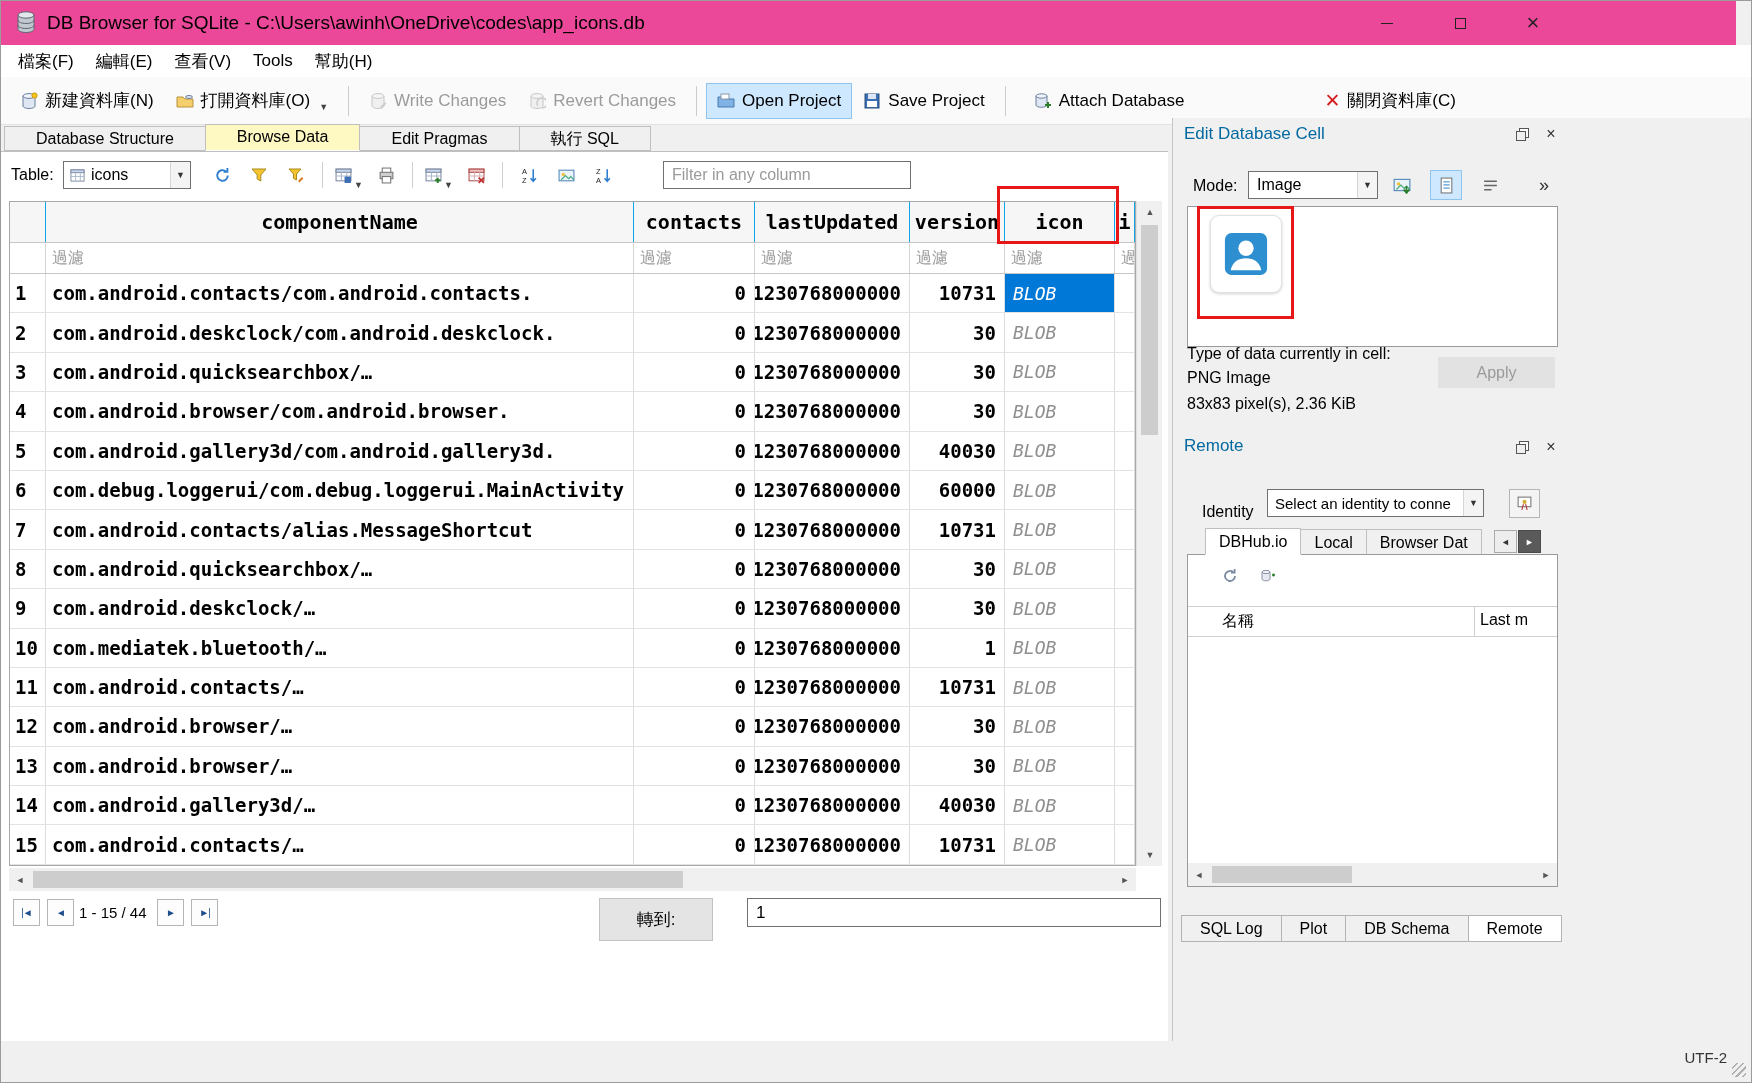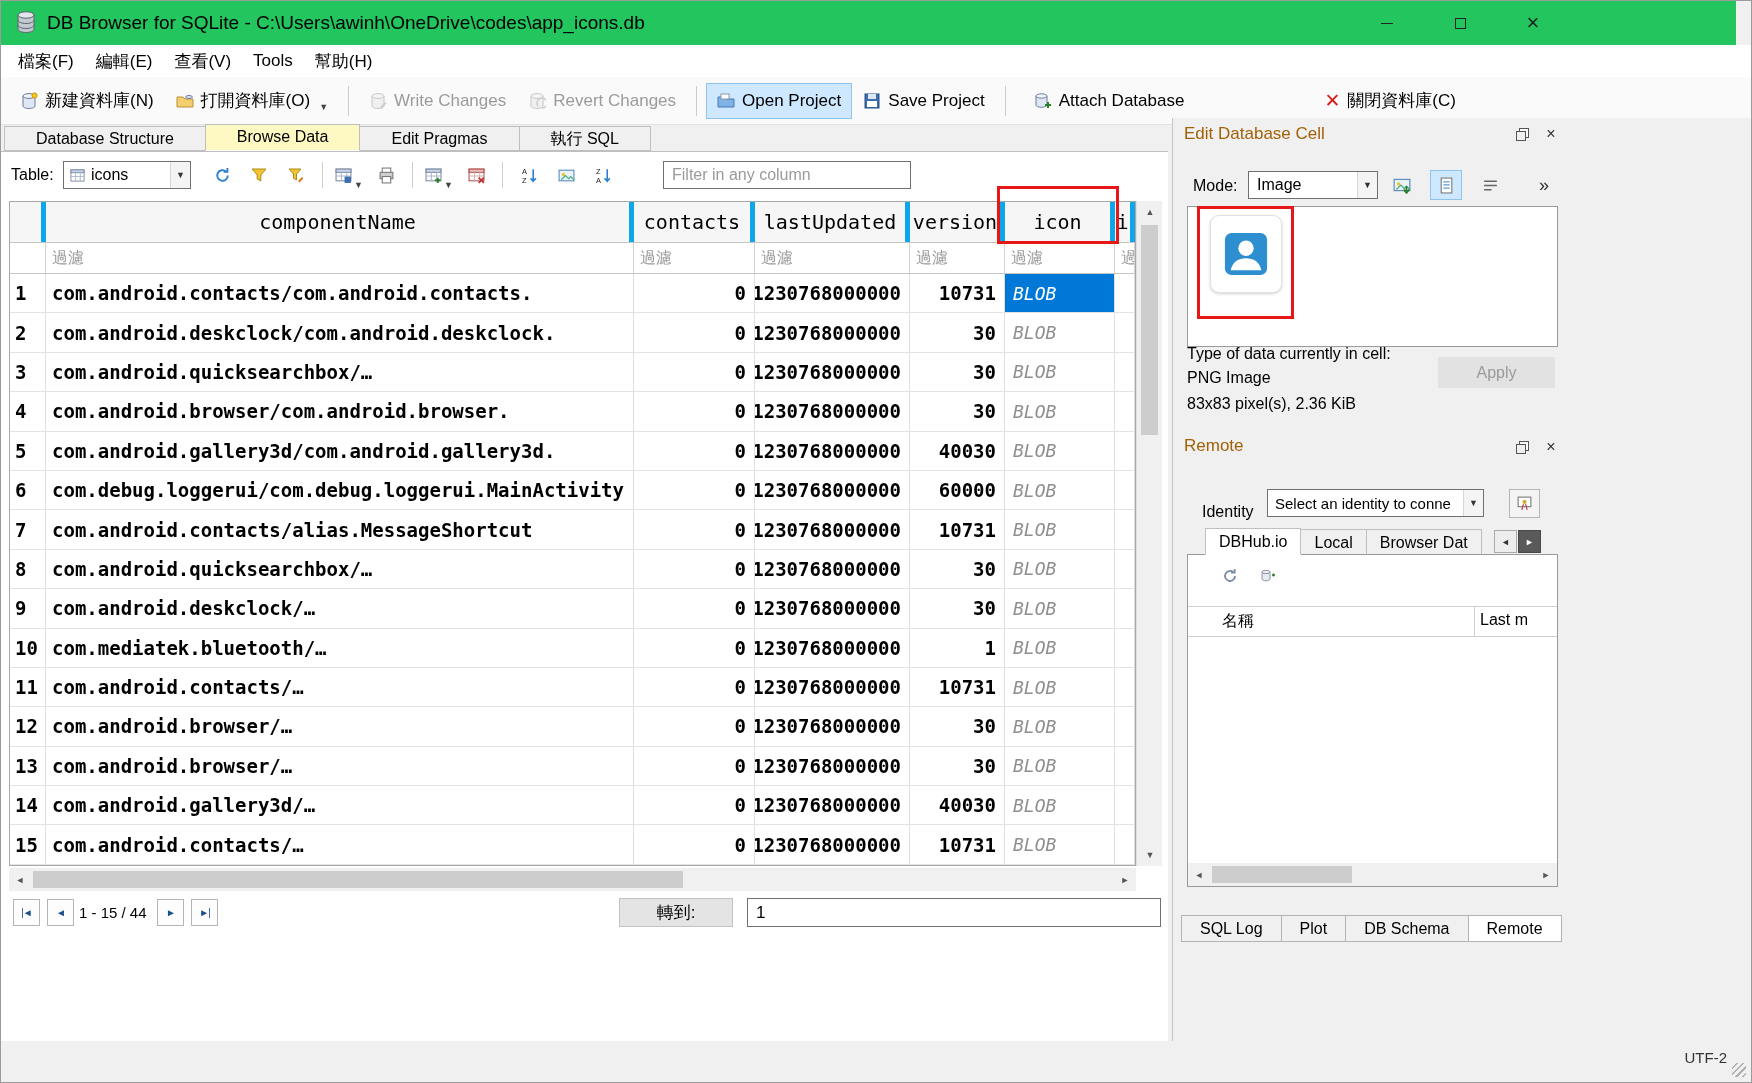--- a/index.html
+++ b/index.html
@@ -1,21 +1,21 @@
 <!DOCTYPE html>
 <html><head>
 <meta charset="utf-8">
 <style>
   *{box-sizing:border-box;margin:0;padding:0}
   html,body{margin:0}
   body{background:#7a7a7a;font-family:"Liberation Sans","DejaVu Sans",sans-serif}
   #app{position:relative;width:1752px;height:1083px;background:#f0f0f0;border:1px solid #9b9b9b;overflow:hidden;color:#000}
 
   
-  #titlebar{position:absolute;left:0;top:0;right:15px;height:44px;background:#22c55e}
+  #titlebar{position:absolute;left:0;top:0;right:15px;height:44px;background:#ec4899}
   #db-icon{position:absolute;left:12px;top:8px}
   #win-title{position:absolute;left:46px;top:0;height:44px;line-height:44px;font-size:19px;white-space:nowrap}
   .winbtn{position:absolute;top:0;width:46px;height:44px;display:flex;align-items:center;justify-content:center}
   #btn-min{left:1363px}#btn-max{left:1436px}#btn-close{left:1509px}
   .min-glyph{width:12px;height:0;border-top:1.5px solid #222}
   .max-glyph{width:11px;height:11px;border:1.5px solid #222}
   .x-glyph{font-size:22px;line-height:22px;color:#222}
 
   
   #menubar{position:absolute;left:0;top:44px;right:0;height:32px;background:#fff;display:flex;align-items:center;padding-left:6px}
@@ -45,21 +45,21 @@
   #bb-icons{position:absolute;left:206px;top:158px;height:32px;display:flex;align-items:center;gap:7px}
   .bb-btn{width:30px;height:30px;display:flex;align-items:center;justify-content:center}
   .bb-sep{width:1px;height:26px;background:#cfcfcf;margin:0 4px}
   #filter-input{position:absolute;left:662px;top:160px;width:248px;height:28px;border:1px solid #707070;font-size:16px;padding:0 8px;font-family:inherit;color:#222}
   #filter-input::placeholder{color:#9a9a9a}
 
   
   #grid{position:absolute;left:8px;top:200px;width:1127px;background:#fff;border:1px solid #a8a8a8}
   .grow{display:grid;grid-template-columns:36px 588px 121px 155px 95px 110px 20px}
   .ghead{height:40px;background:#f6f6f6}
-  .ghead .gc{border-right:5px solid #0ea5e9;display:flex;align-items:center;justify-content:center;font-family:"DejaVu Sans Mono",monospace;font-weight:normal;font-size:20px;overflow:hidden}
+  .ghead .gc{border-right:1px solid #0ea5e9;display:flex;align-items:center;justify-content:center;font-family:"DejaVu Sans Mono",monospace;font-weight:bold;font-size:20px;overflow:hidden}
   .gfilter{height:32px;border-top:1px solid #c6c6c6;border-bottom:1px solid #c6c6c6;background:#fff}
   .gfilter .gc{border-right:1px solid #d4d4d4;display:flex;align-items:center;padding-left:6px;font-size:16px;color:#9a9a9a;overflow:hidden;white-space:nowrap}
   .gdata{height:39.4px;border-bottom:1px solid #e3e3e3}
   .gdata .gc{border-right:1px solid #dedede;display:flex;align-items:center;overflow:hidden;white-space:nowrap;font-family:"DejaVu Sans Mono",monospace;font-weight:bold;font-size:19px}
   .gc.rownum{padding-left:5px}
   .gc.comp{padding:0 6px}
   .gc.numcell{justify-content:flex-end;padding:0 8px}
   .gc.blob{font-style:italic;font-weight:normal;font-size:18px;color:#8f8f8f;padding:0 8px}
   .gc.blob.sel{background:#0078d7;color:#fff}
 
@@ -71,26 +71,26 @@
   #vs-thumb{position:absolute;left:4px;right:4px;top:24px;height:210px;background:#cdcdcd}
   #hscroll{position:absolute;left:8px;top:867px;width:1127px;height:23px;background:#f0f0f0}
   #hs-left{left:0;top:0;width:22px;height:23px}
   #hs-right{right:0;top:0;width:22px;height:23px}
   #hs-thumb{position:absolute;left:24px;top:3px;width:650px;height:17px;background:#cdcdcd}
 
   
   .nav-btn{position:absolute;top:898px;width:27px;height:27px;background:#fdfdfd;border:1px solid #b5b5b5;display:flex;align-items:center;justify-content:center;color:#1d4f8c;font-size:10px;letter-spacing:-1px}
   #nav-first{left:12px}#nav-prev{left:46px}#nav-next{left:156px}#nav-last{left:190px}
   #nav-range{position:absolute;left:78px;top:898px;height:27px;line-height:27px;font-size:15px}
-  #goto-label{position:absolute;left:618px;top:897px;width:114px;height:29px;background:#e4e4e4;border:1px solid #c2c2c2;display:flex;align-items:center;justify-content:center;font-size:17px}
+  #goto-label{position:absolute;left:598px;top:897px;width:114px;height:43px;background:#e4e4e4;border:1px solid #c2c2c2;display:flex;align-items:center;justify-content:center;font-size:17px}
   #goto-input{position:absolute;left:746px;top:897px;width:414px;height:29px;border:1px solid #707070;font-size:17px;padding:0 8px;font-family:inherit}
 
   
   #rightpanel{position:absolute;left:1171px;top:117px;width:581px;height:923px;background:#f0f0f0;border-left:1px solid #c6c6c6}
-  .dock-title{position:absolute;font-size:17px;color:#a16207;white-space:nowrap}
+  .dock-title{position:absolute;font-size:17px;color:#0369a1;white-space:nowrap}
   .dock-btn{position:absolute;width:22px;height:22px;display:flex;align-items:center;justify-content:center;font-size:16px;color:#333}
   #ec-title{left:1183px;top:123px}
   #ec-float{left:1510px;top:122px}#ec-close{left:1539px;top:122px}
   #mode-label{position:absolute;left:1192px;top:172px;font-size:16px;height:26px;line-height:26px}
   #mode-combo{left:1247px;top:170px;width:130px;height:28px;padding-left:8px}
   .mini-btn{position:absolute;width:32px;height:30px;display:flex;align-items:center;justify-content:center;border:1px solid transparent}
   #mode-import{left:1385px;top:169px}
   #mode-doc{left:1429px;top:169px;background:#cde8ff;border-color:#8fc4ee}
   #mode-wrap{left:1473px;top:169px}
   #mode-more{left:1527px;top:169px;font-size:18px;color:#333}

